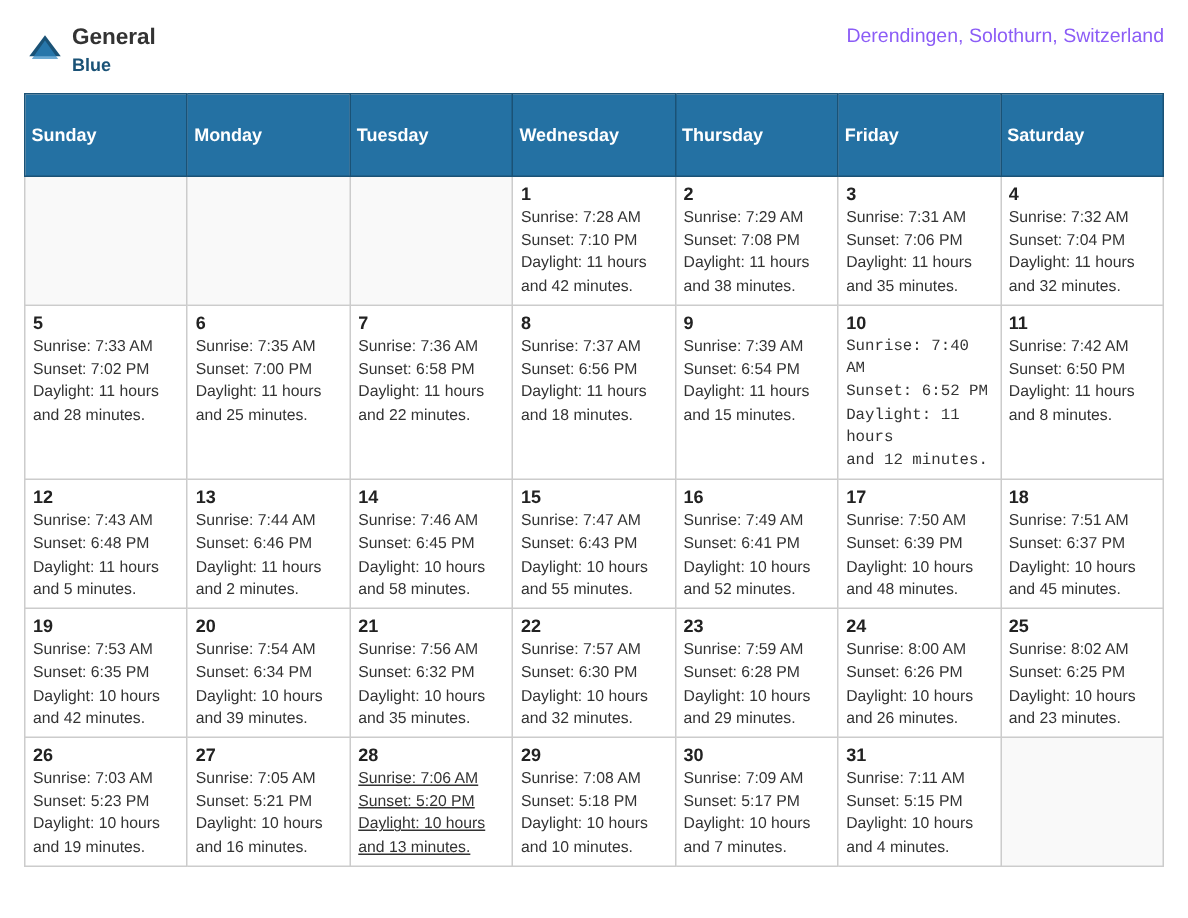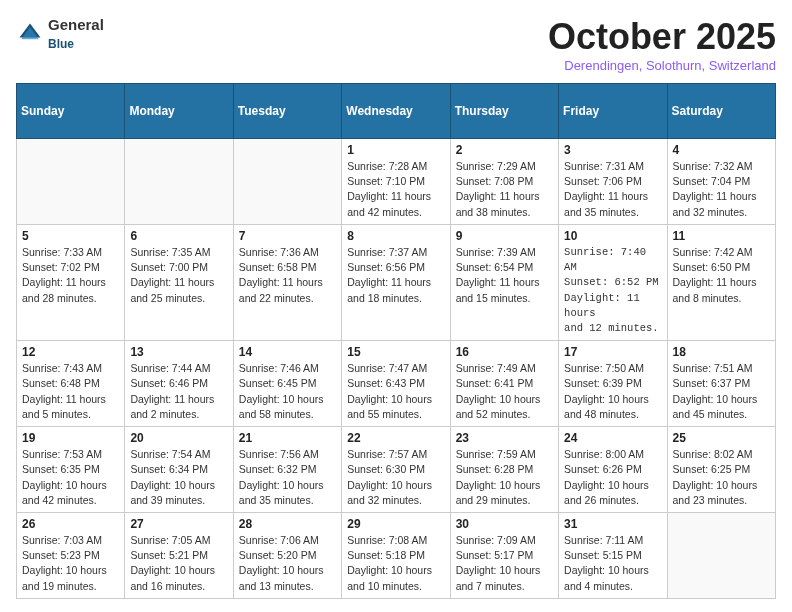--- a/index.html
+++ b/index.html
@@ -75,21 +75,20 @@
     <svg class="logo-icon" viewBox="0 0 32 32">
       <polygon points="16,4 28,20 4,20" fill="#1a5276"></polygon>
       <polygon points="16,8 26,22 6,22" fill="#2e86c1" opacity="0.7"></polygon>
     </svg>
     <div>
       <span class="logo-text-general">General</span><br>
       <span class="logo-text-blue">Blue</span>
     </div>
   </div>
   <div class="title-block">
-    <div class="month-title">October 2025</div>
     <div class="location">Derendingen, Solothurn, Switzerland</div>
   </div>
 </div>
 
 <table class="calendar">
   <thead>
     <tr>
     <th>Sunday</th>
         <th>Monday</th>
         <th>Tuesday</th>
@@ -296,21 +295,21 @@
         </td>
         <td>
           <div class="day-number">27</div>
           <div class="day-info" style="white-space: pre-line;">Sunrise: 7:05 AM
 Sunset: 5:21 PM
 Daylight: 10 hours
 and 16 minutes.</div>
         </td>
         <td>
           <div class="day-number">28</div>
-          <div class="day-info" style="white-space: pre-line;">Sunrise: 7:06 AM
+          <div class="day-info" style="white-space: pre-line; text-decoration: underline;">Sunrise: 7:06 AM
 Sunset: 5:20 PM
 Daylight: 10 hours
 and 13 minutes.</div>
         </td>
         <td>
           <div class="day-number">29</div>
           <div class="day-info" style="white-space: pre-line;">Sunrise: 7:08 AM
 Sunset: 5:18 PM
 Daylight: 10 hours
 and 10 minutes.</div>

